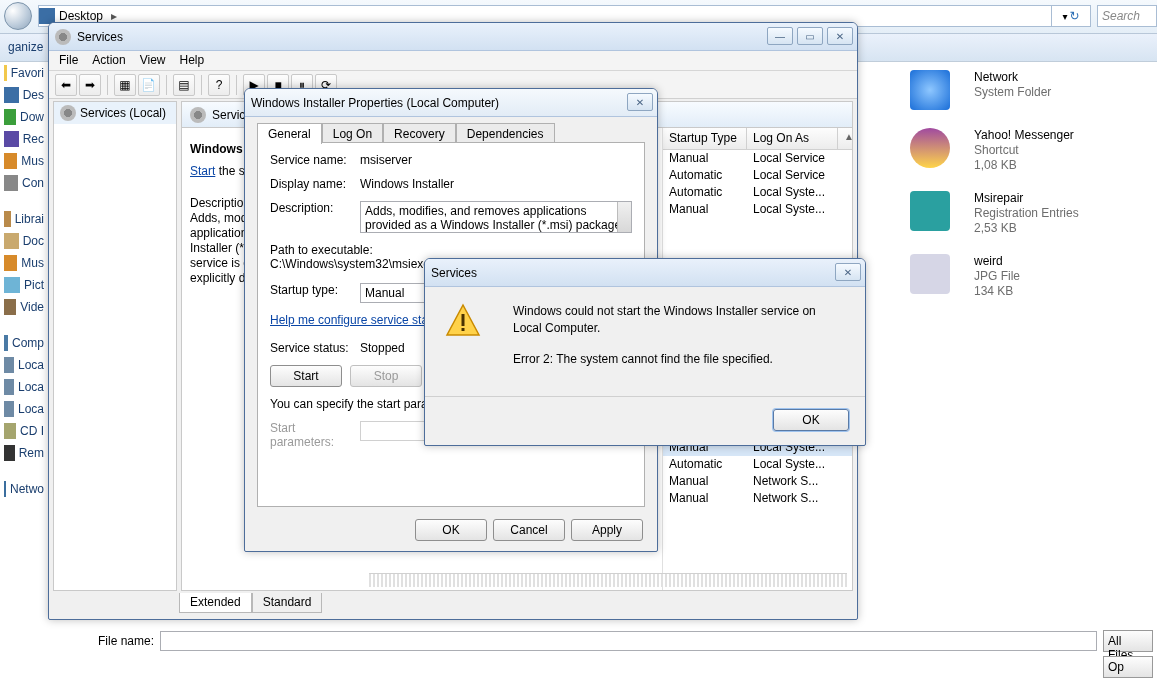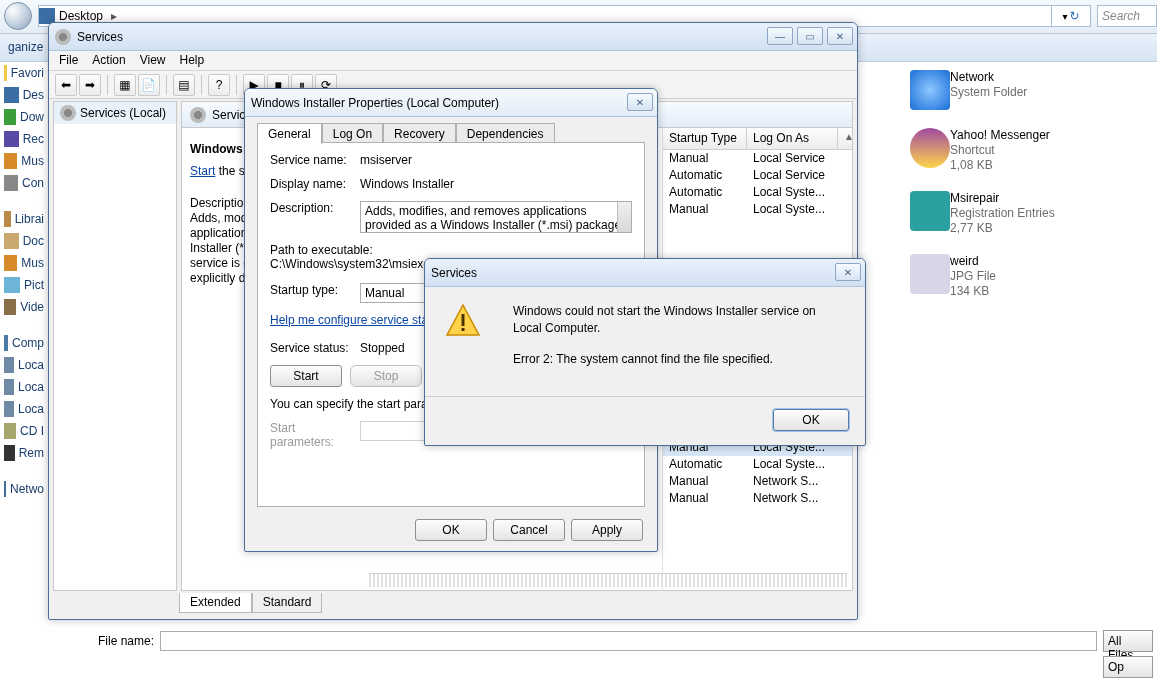--- a/index.html
+++ b/index.html
@@ -37,21 +37,21 @@
   
   .filename-row { position:absolute; left:0; right:0; bottom:28px; height:24px; display:flex; align-items:center;}
   .filename-label { width:160px; text-align:right; padding-right:6px;}
   .filename-input { flex:1; margin-right:6px; height:20px; border:1px solid #abadb3; background:#fff;}
   .filetype-btn { width:50px; height:22px; border:1px solid #999; background:linear-gradient(#fdfdfd,#e4e4e4); margin-right:4px;}
   .open-row { position:absolute; right:0; bottom:2px; height:24px; display:flex; align-items:center;}
   .open-btn { width:50px; height:22px; border:1px solid #999; background:linear-gradient(#fdfdfd,#e4e4e4); margin-right:4px;}
 
   
   .desktop-icons { position:absolute; left:910px; top:70px; width:230px;}
-  .dt-item { display:flex; margin-bottom:18px; gap:0;}
+  .dt-item { display:flex; margin-bottom:18px; gap:24px;}
   .dt-icon { width:40px; height:40px; border-radius:4px; }
   .dt-meta div { line-height:15px; }
   .dt-meta .sub { color:#6d6d6d; }
   .ic-network{background:radial-gradient(circle,#8ec7ff,#1a6ed8);} 
   .ic-ym{background:linear-gradient(#a04aa0,#ffd54a); border-radius:50%;}
   .ic-reg{background:#2aa0a0;} .ic-jpg{background:#d6d6e6;}
 
   
   .win { position:absolute; border:1px solid #4d6d9a; border-radius:6px 6px 2px 2px;
     background:#f0f0f0; box-shadow:0 0 8px rgba(0,0,0,.25);}
@@ -115,21 +115,21 @@
   .prop-desc-box { flex:1; height:32px; border:1px solid #abadb3; padding:2px 4px; font-size:11px;
     overflow:hidden; position:relative;}
   .prop-desc-scroll { position:absolute; right:0; top:0; bottom:0; width:14px;
     background:linear-gradient(#f0f0f0,#d8d8d8); border-left:1px solid #bcbcbc;}
   .prop-select { width:120px; height:20px; border:1px solid #abadb3; background:#fff; padding:1px 4px;
     display:flex; align-items:center; justify-content:space-between;}
   .prop-link { color:#0a46a6; text-decoration:underline;}
   .prop-btns-row { display:flex; gap:8px; margin-top:6px;}
   .prop-btn { width:72px; height:22px; border:1px solid #8e8e8e; border-radius:3px;
     background:linear-gradient(#fdfdfd,#e4e4e4); display:flex; align-items:center; justify-content:center;}
-  .prop-btn.disabled { color:#9a9a9a; border-color:#c0c0c0;border-radius:6px;}
+  .prop-btn.disabled { color:#9a9a9a; border-color:#c0c0c0;}
   .prop-input { flex:1; height:20px; border:1px solid #d0d0d0;}
   .prop-dlg-btns { position:absolute; bottom:10px; right:14px; display:flex; gap:6px;}
 
   
   .err-win { left:424px; top:258px; width:442px; height:188px; background:#f0f0f0;}
   .err-body { padding:16px 20px 12px 20px; display:flex; gap:32px;}
   .err-icon { width:36px; height:36px; flex-shrink:0;}
   .err-icon svg { width:36px; height:36px;}
   .err-text { line-height:17px;}
   .err-text .msg2 { margin-top:14px;}
@@ -254,21 +254,21 @@
         <div>Yahoo! Messenger</div>
     <div class="sub">Shortcut</div>
     <div class="sub">1,08 KB</div>
       </div>
     </div>
     <div class="dt-item">
       <div class="dt-icon ic-reg"></div>
     <div class="dt-meta">
         <div>Msirepair</div>
     <div class="sub">Registration Entries</div>
-    <div class="sub">2,77 KB</div>
+    <div class="sub">2,53 KB</div>
       </div>
     </div>
     <div class="dt-item">
       <div class="dt-icon ic-jpg"></div>
     <div class="dt-meta">
         <div>weird</div>
     <div class="sub">JPG File</div>
     <div class="sub">134 KB</div>
       </div>
     </div>

